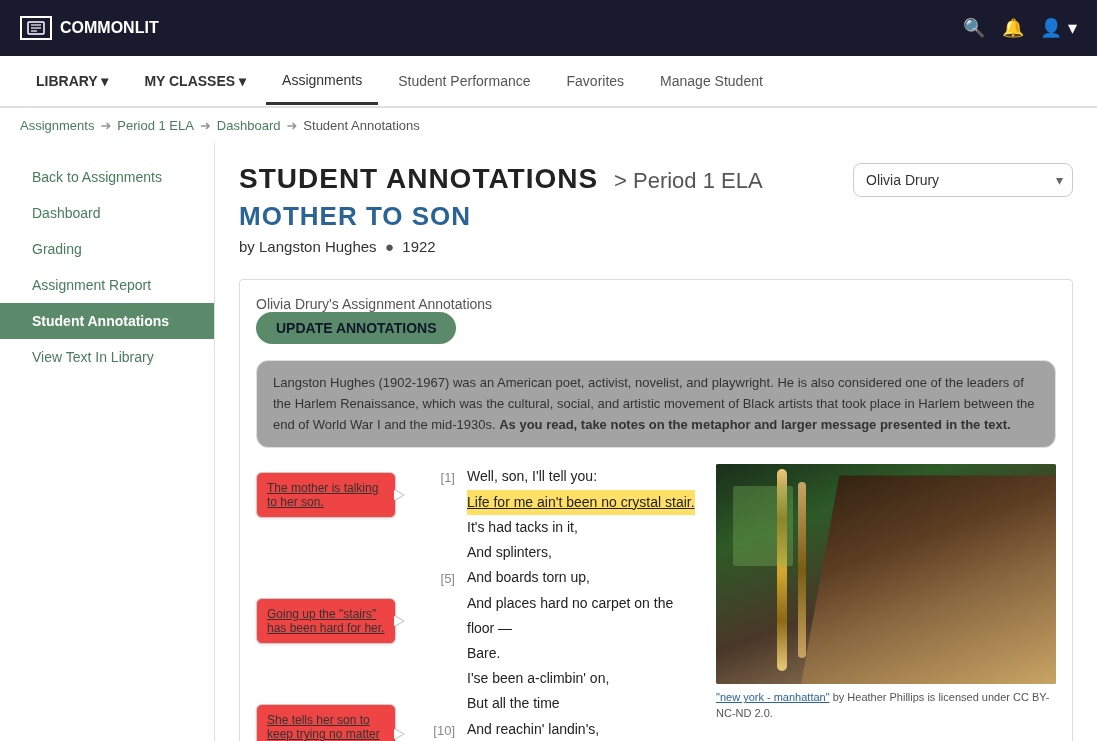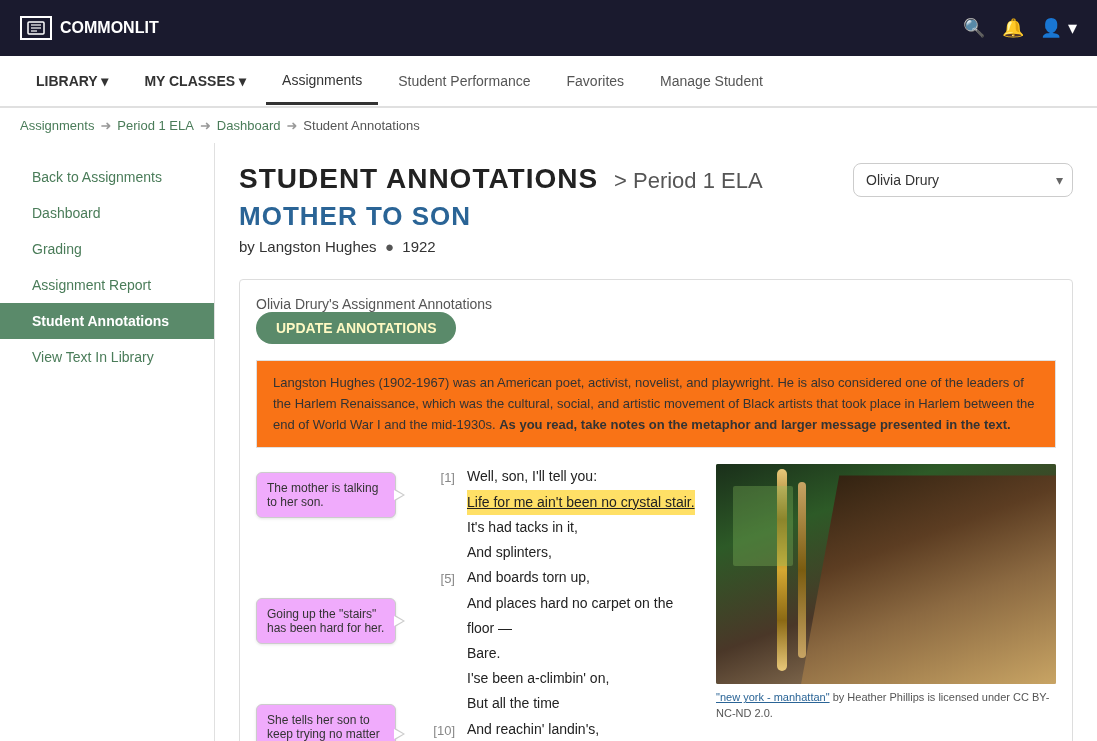--- a/index.html
+++ b/index.html
@@ -170,33 +170,33 @@
       border-radius: 4px;
       padding: 16px;
     }
     .annotation-header {
       font-size: 14px;
       color: #555;
       margin-bottom: 0;
     }
     .update-btn {
       background: #5a8a6a;
-      color: #fef9c3;
+      color: #0f172a;
       border: none;
       border-radius: 20px;
       padding: 8px 20px;
       font-size: 14px;
       font-weight: bold;
       cursor: pointer;
       margin-bottom: 16px;
     }
     .context-box {
-      background: #f97316;
+      background: #a3a3a3;
       border: 1px solid #e0e0e0;
-      border-radius: 0;
+      border-radius: 12px;
       padding: 12px 16px;
       font-size: 13px;
       color: #333;
       line-height: 1.6;
       margin-bottom: 16px;
     }
     .context-box strong { font-weight: bold; }
     .poem-lines {
       flex: 1;
     }
@@ -233,30 +233,31 @@
       overflow: hidden;
     }
     .poem-image-caption {
       font-size: 11px;
       color: #555;
       margin-top: 6px;
       line-height: 1.4;
     }
     .poem-image-caption a { color: #2a6496; }
     .annotation-bubble {
-      background: #f0abfc;
+      background: #ef4444;
       border: 1px solid #ccc;
       border-radius: 6px;
       padding: 8px 10px;
       font-size: 12px;
       color: #333;
       max-width: 140px;
       position: relative;
       box-shadow: 0 1px 3px rgba(0,0,0,0.1);
       margin-bottom: 8px;
+      text-decoration: underline;
     }
     .bubble-arrow {
       position: absolute;
       right: -10px;
       top: 50%;
       transform: translateY(-50%);
       width: 0;
       height: 0;
       border-top: 6px solid transparent;
       border-bottom: 6px solid transparent;

